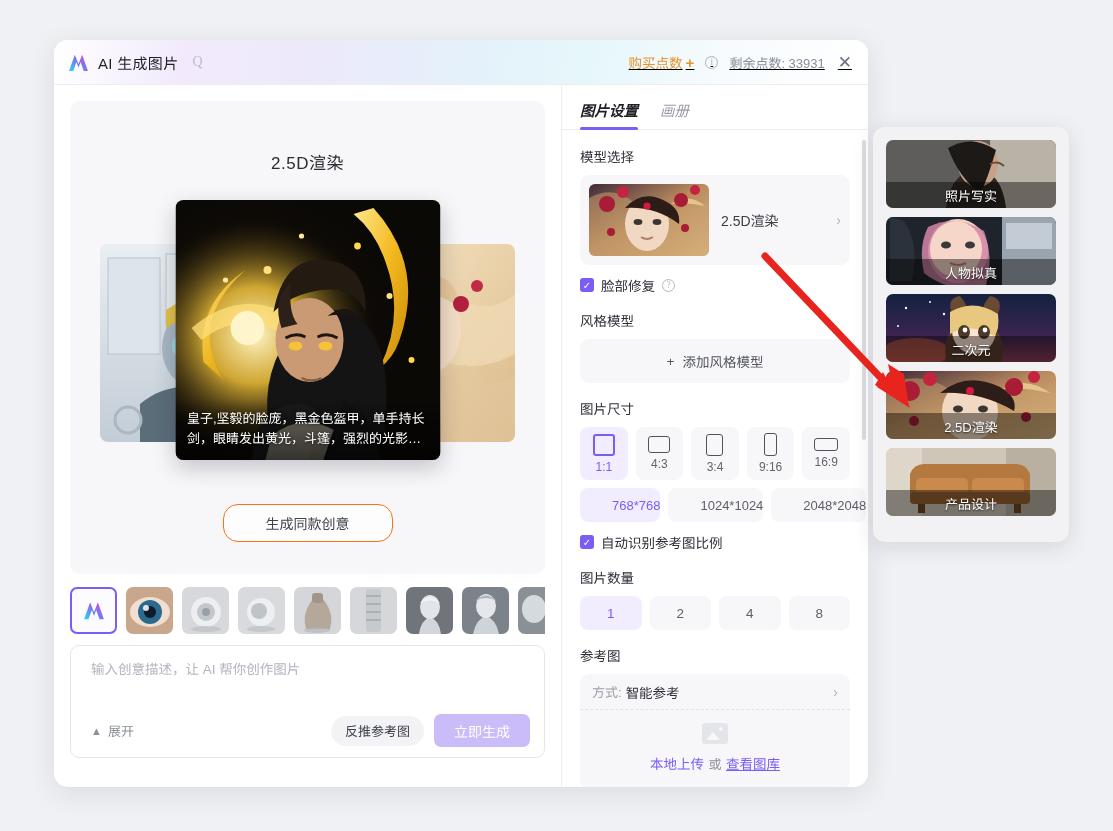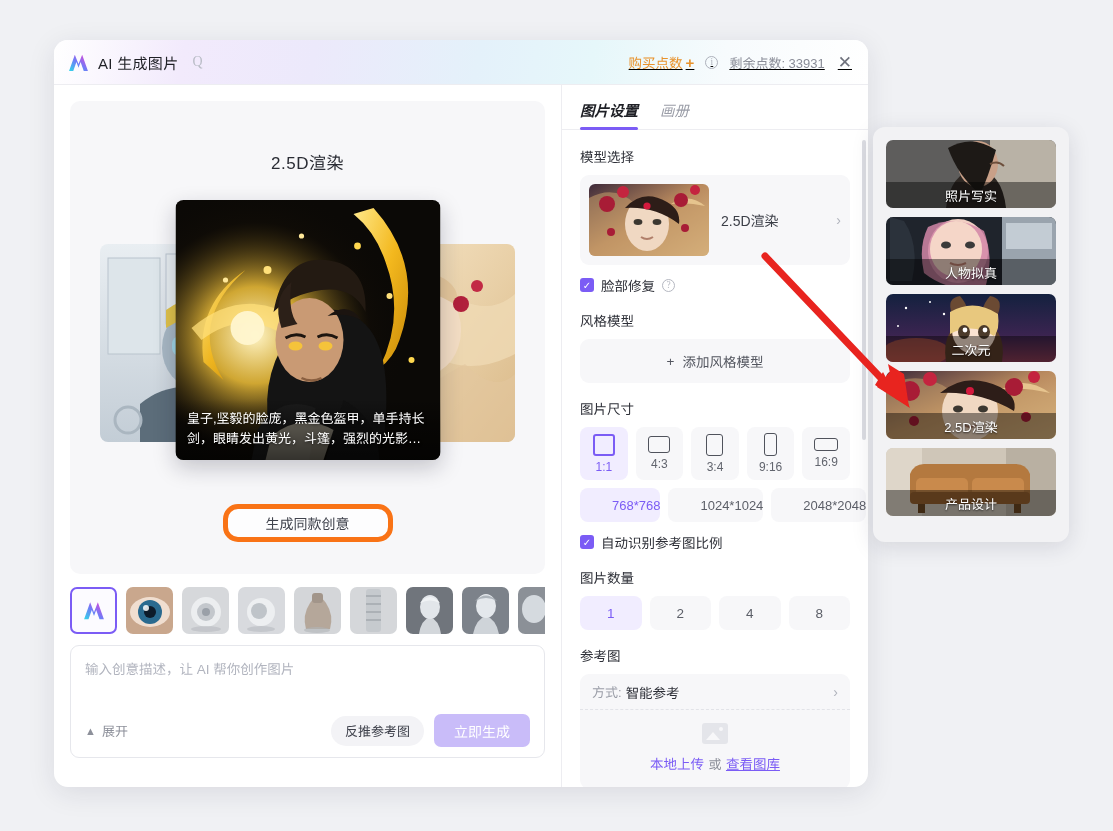--- a/index.html
+++ b/index.html
@@ -56,30 +56,30 @@
   .slide.center{ left: 50%; transform: translateX(-50%); top: 0; width: 265px; height: 260px;
                  box-shadow: 0 8px 22px rgba(20,20,40,.22); }
   .cap {
     position: absolute; left: 0; right: 0; bottom: 0; padding: 10px 12px 12px;
     color: #ffffff; font-size: 13px; line-height: 1.5;
     background: linear-gradient(to top, rgba(0,0,0,.62) 0%, rgba(0,0,0,.38) 55%, rgba(0,0,0,0) 100%);
     text-shadow: 0 1px 3px rgba(0,0,0,.6);
   }
   .same-btn {
     position: absolute; bottom: 32px; left: 50%; transform: translateX(-50%);
-    width: 170px; height: 38px; border: 5px solid #f97316; border-radius: 15px;
+    width: 170px; height: 38px; border: 1px solid #f97316; border-radius: 15px;
     background: #fdfdfe; color: #41444e; font-size: 14px;
     display: flex; align-items: center; justify-content: center; cursor: pointer;
   }
   .thumbs { display: flex; gap: 9px; padding: 13px 0 11px 0; overflow: hidden; }
   .thumb { width: 47px; height: 47px; flex: 0 0 47px; border-radius: 7px; overflow: hidden; position: relative; }
   .thumb.sel { border: 2px solid #7b5cf5; background: #fcfbff; display: flex; align-items: center; justify-content: center; }
 
   .prompt-box { border: 1px solid #e6e7ec; border-radius: 9px; height: 113px;
-                padding: 12px 14px 10px 14px; display: flex; flex-direction: column; }
+                padding: 12px 14px 10px 20px; display: flex; flex-direction: column; }
   .prompt-ph { color: #b2b5bf; font-size: 13.5px; flex: 1; }
   .prompt-foot { display: flex; align-items: center; }
   .expand { color: #8d909a; font-size: 13px; display: flex; align-items: center; gap: 6px; cursor: pointer; }
   .chev-up { font-size: 11px; color: #8d909a; }
   .foot-btns { margin-left: auto; display: flex; align-items: center; gap: 10px; }
   .btn-ghost { height: 30px; padding: 0 14px; border-radius: 16px; background: #f3f3f6;
                color: #3e414b; font-size: 13px; display: flex; align-items: center; cursor: pointer; }
   .btn-primary { height: 33px; padding: 0 20px; border-radius: 7px; background: #c9bcf9;
                  color: #ffffff; font-size: 14px; display: flex; align-items: center; cursor: pointer; }
 

